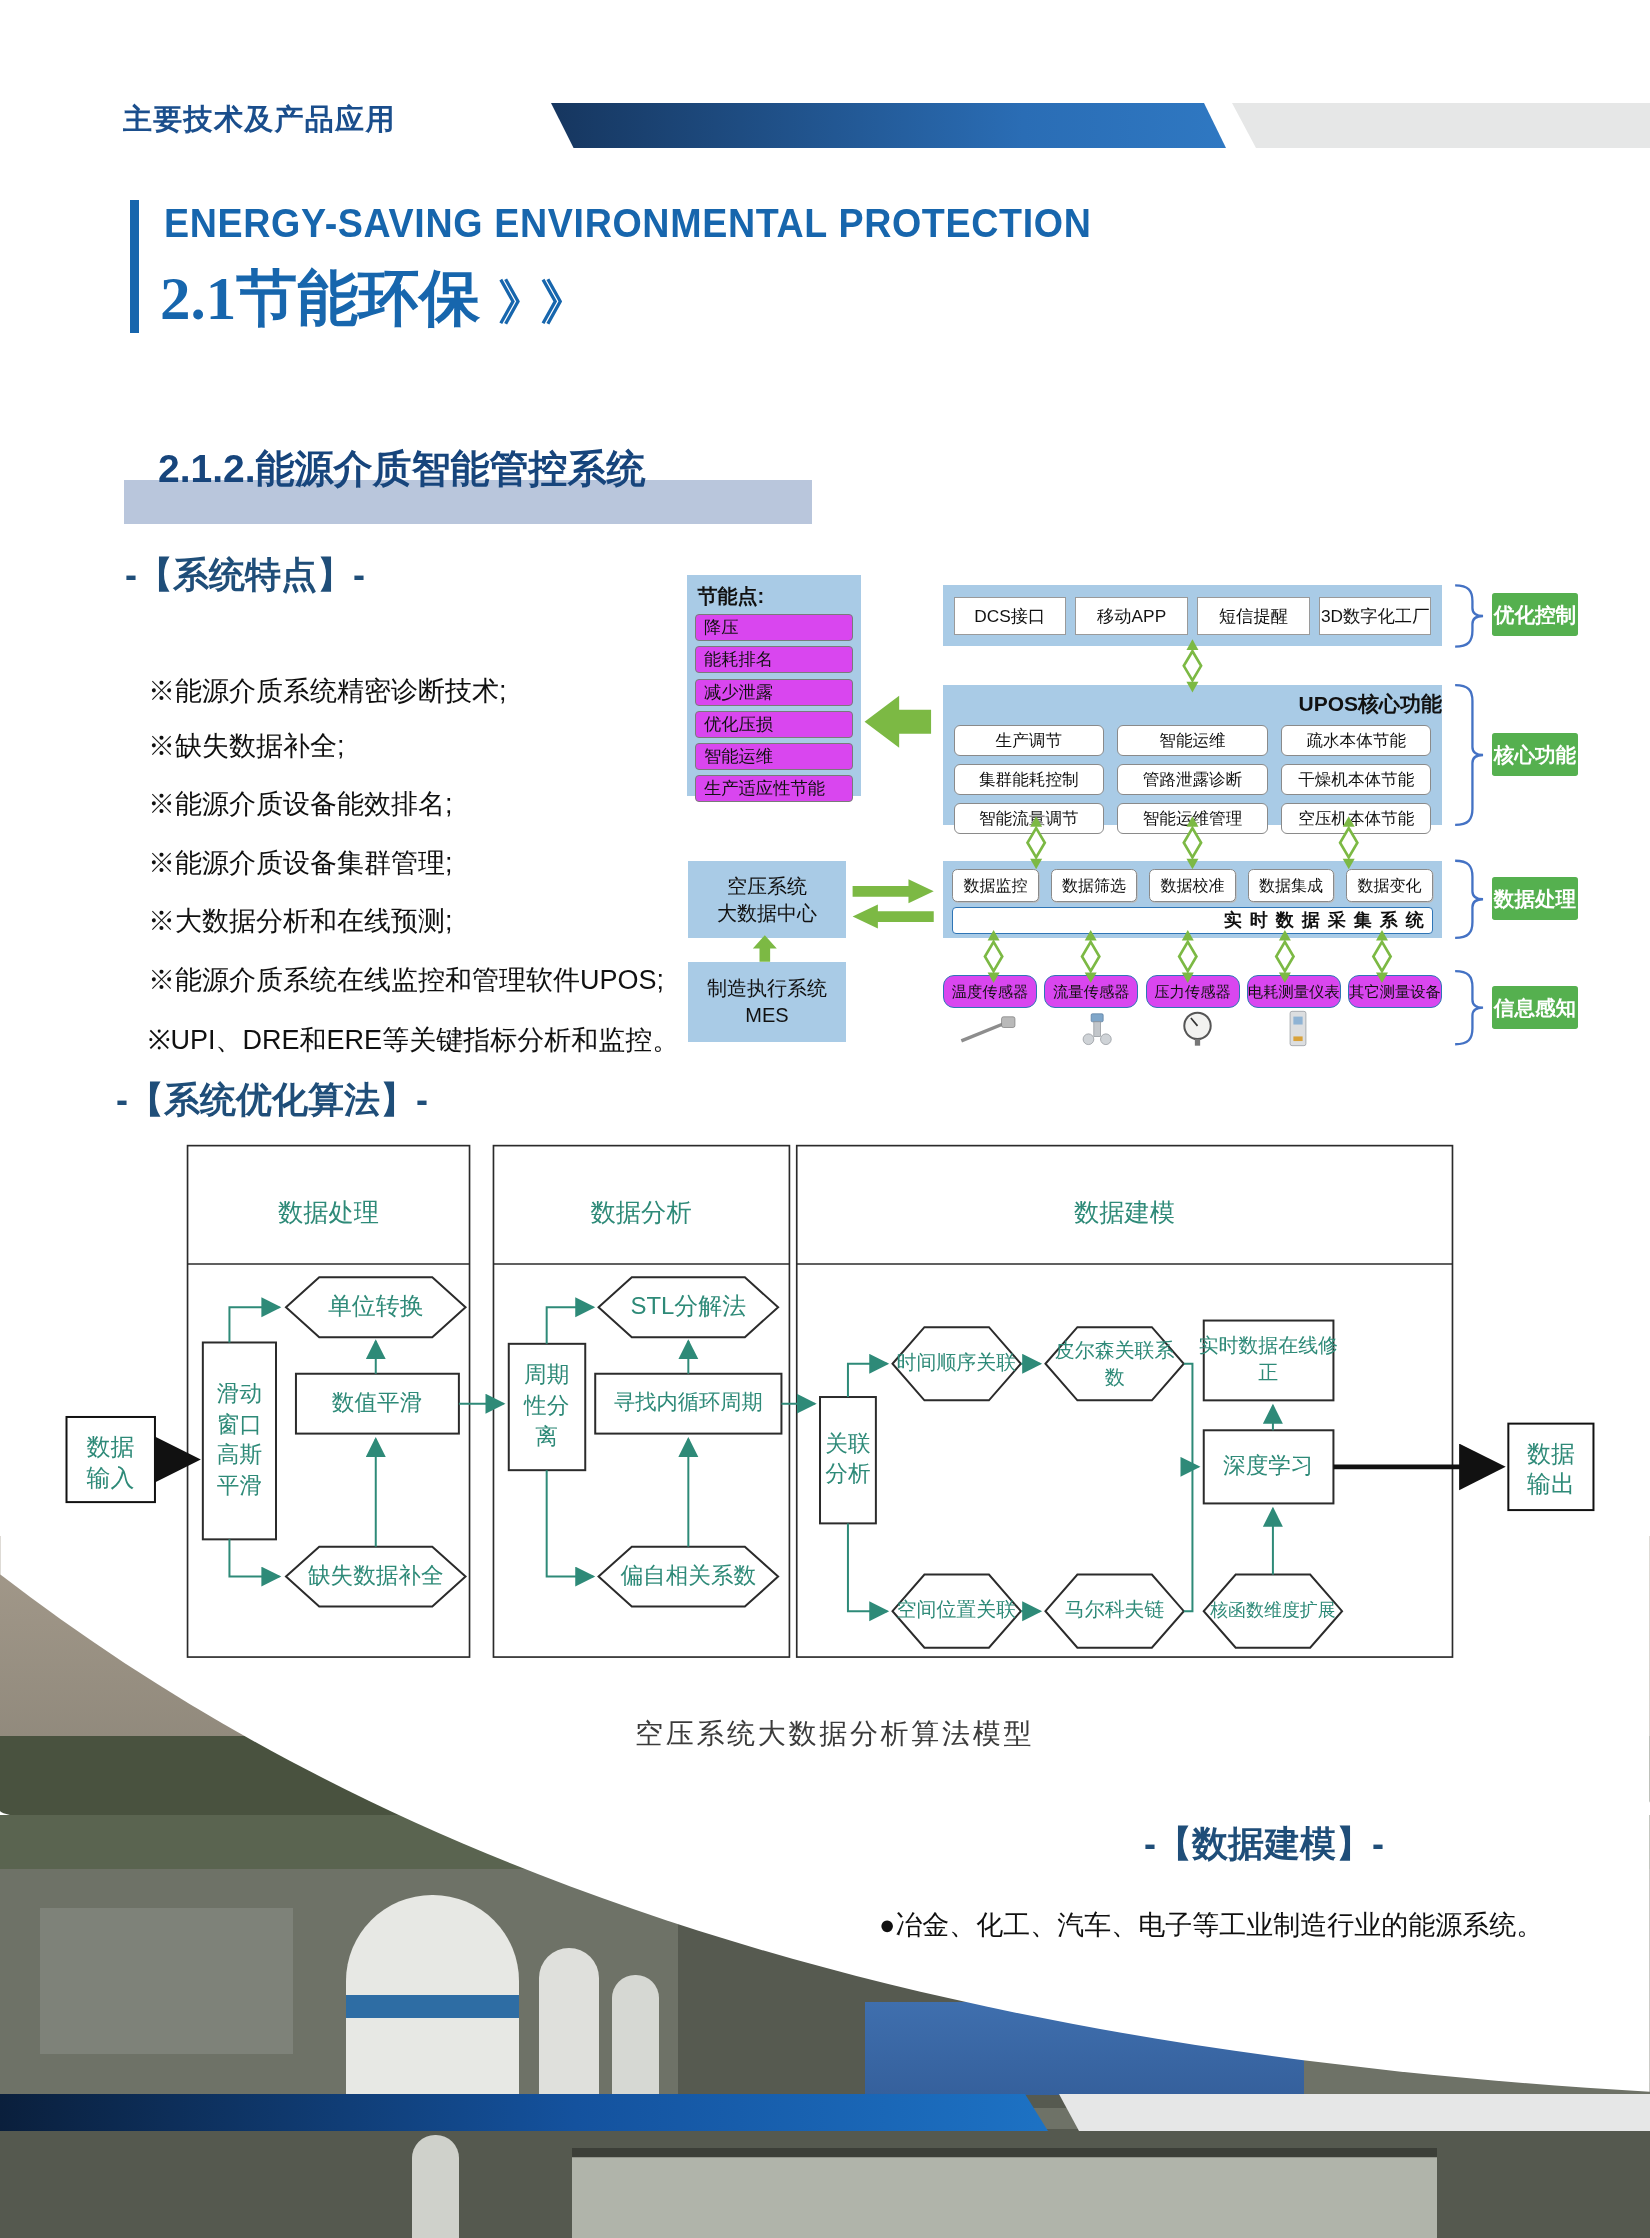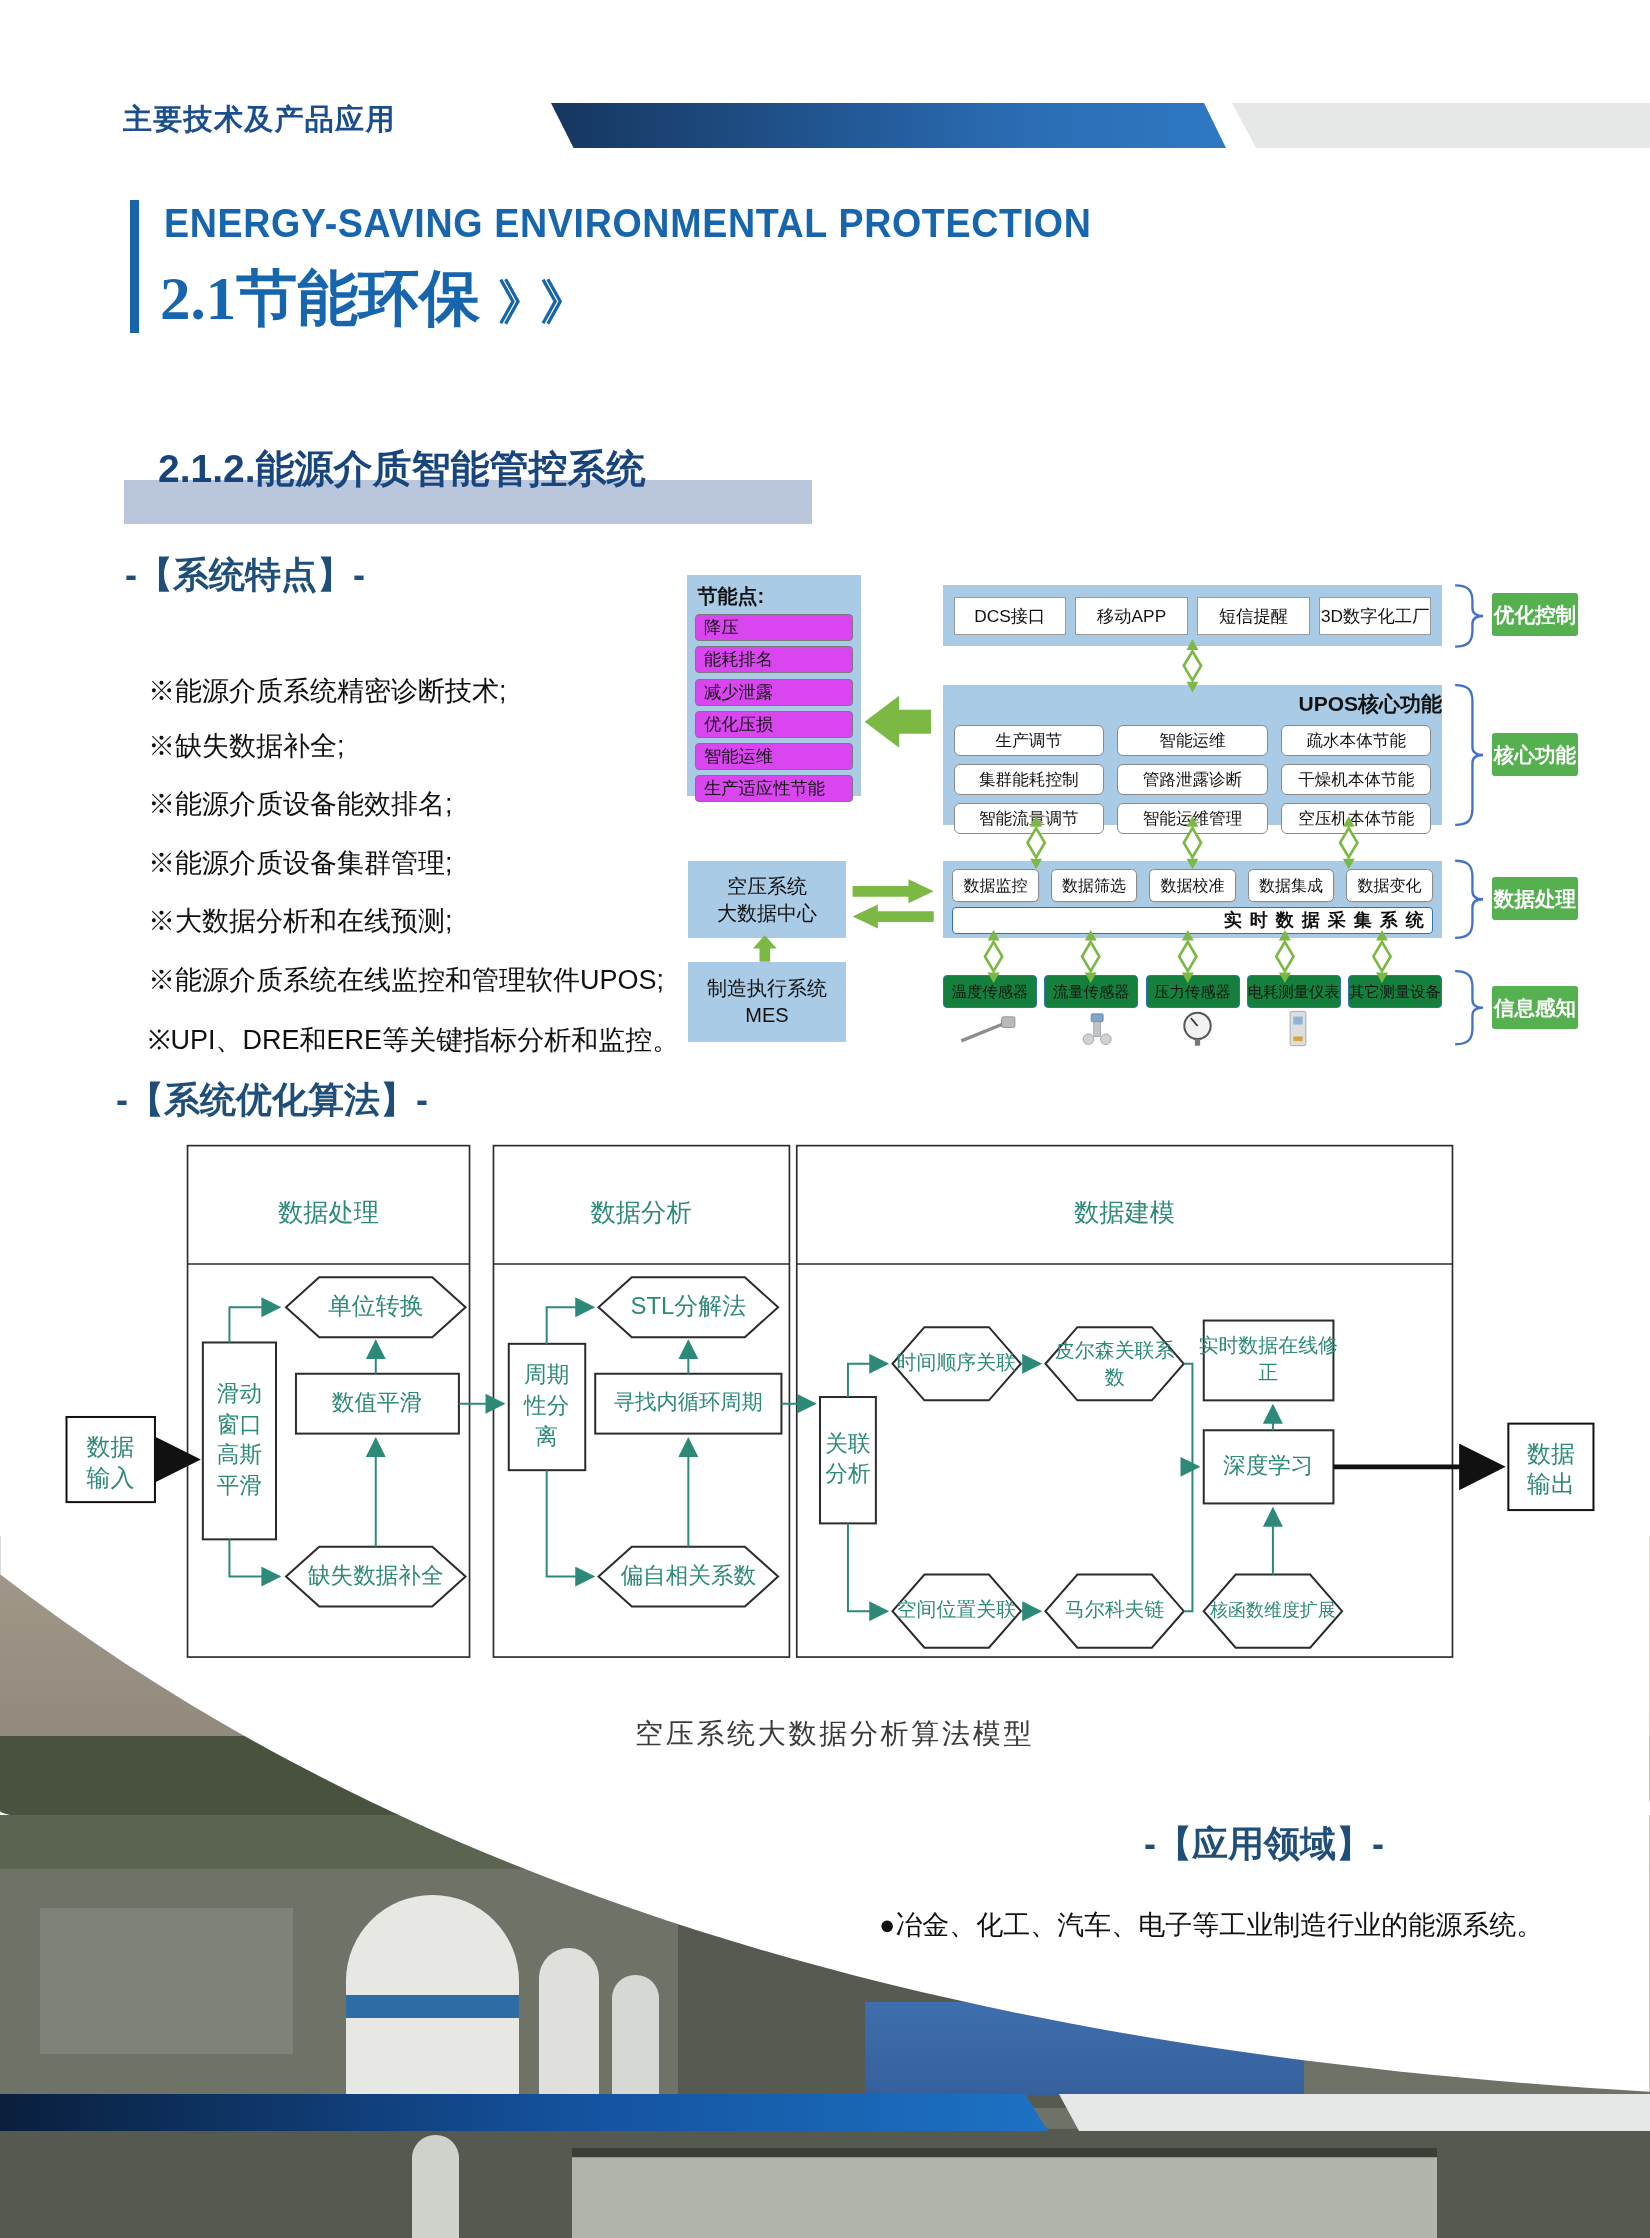--- a/index.html
+++ b/index.html
@@ -33,22 +33,22 @@
   .upos-grid{display:grid;grid-template-columns:repeat(3,1fr);gap:8px 13.3px;margin:6.7px 10.6px 0}
   .upos-cell{background:#fff;border:1.3px solid #8a8a8a;border-radius:6px;height:29px;
              line-height:29px;text-align:center;font-size:16.6px}
   .datarow{display:flex;gap:12px;margin:8px 9.3px 0}
   .databox{flex:1;background:#fff;border:0.7px solid #8a8a8a;border-radius:5.3px;height:31px;
            line-height:31px;text-align:center;font-size:16px;box-shadow:0.7px 0.7px 0 #bbb}
   .rtbar{margin:5.3px 9.3px 0;height:25px;line-height:25px;background:#fff;border:1.3px solid #2e75b6;
          border-radius:4px;text-align:right;font-size:18px;font-weight:bold;letter-spacing:8px}
   .center2{display:flex;flex-direction:column;justify-content:center;text-align:center;font-size:20px;line-height:27px}
   .sensorrow{display:flex;justify-content:space-between}
-  .sensorbox{width:92px;height:31px;line-height:31px;text-align:center;background:#15803d;
-             border:1.3px solid #2e75b6;border-radius:4px;font-size:15.3px}
+  .sensorbox{width:92px;height:31px;line-height:31px;text-align:center;background:#d946ef;
+             border:1.3px solid #2e75b6;border-radius:11px;font-size:15.3px}
   .glabel{width:86px;height:43px;line-height:43px;text-align:center;background:#55b04f;
           color:#fff;font-size:20.6px;font-weight:bold;border-radius:2.7px}
   
   .caption{font-size:28px;color:#3b3b3b;letter-spacing:2.7px;white-space:nowrap}
   .app-bullet{font-size:27px;color:#101010;white-space:nowrap}
   .bbar-blue{background:linear-gradient(90deg,#0a1f3c,#14529e 55%,#1d72c4);
              clip-path:polygon(0 0,1025px 0,1048px 100%,0 100%)}
   .bbar-gray{background:#e6e7e7;clip-path:polygon(0 0,100% 0,100% 100%,20px 100%)}
   svg text{fill:#2e8a78}
   .flow-hdr{font-size:38px}
@@ -325,20 +325,20 @@
     </g>
 
     <g stroke="#111" stroke-width="7" fill="none">
       <path d="M233,494 H288" marker-end="url(#mb)"></path>
       <path d="M2005,505 H2250" marker-end="url(#mb)"></path>
     </g>
   </svg>
 
   <div class="abs caption" style="left:635px;top:1715px">空压系统大数据分析算法模型</div>
 
-  <div class="abs h2" style="left:1038px;top:1820px;width:452px;text-align:center">-【应用领域】-</div>
+  <div class="abs h2" style="left:1038px;top:1820px;width:452px;text-align:center">-【数据建模】-</div>
   <div class="abs app-bullet" style="left:879px;top:1907px">●冶金、化工、汽车、电子等工业制造行业的能源系统。</div>
 
   <div class="abs bbar-blue" style="left:0;top:2094px;width:1048px;height:37px"></div>
   <div class="abs bbar-gray" style="left:1059px;top:2094px;width:591px;height:37px"></div>
 
 </div>
 
 
 </body></html>

